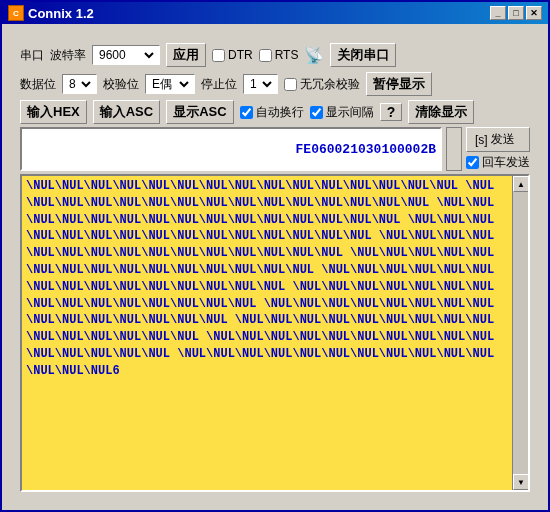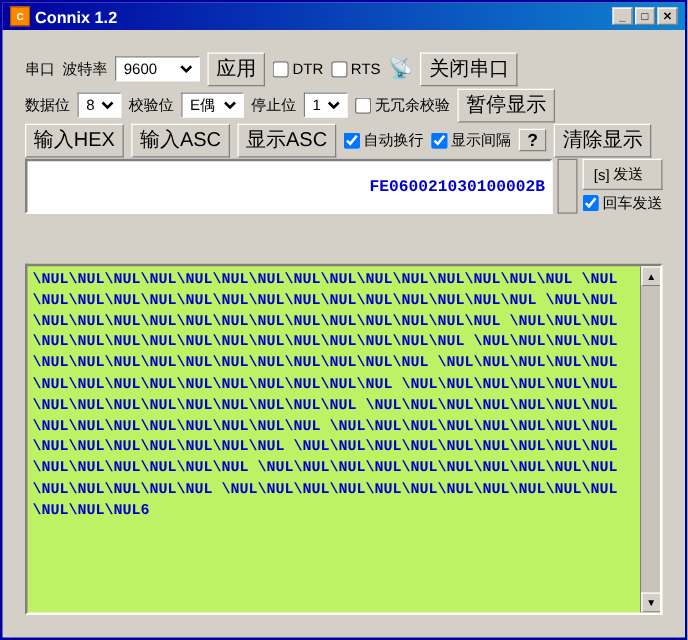--- a/index.html
+++ b/index.html
@@ -98,23 +98,24 @@
       font-size: 12px;
       outline: none;
       cursor: pointer;
       padding-right: 2px;
     }
     .btn {
       background: #d4d0c8;
       border: 1px solid;
       border-color: #ffffff #808080 #808080 #ffffff;
       padding: 2px 6px;
-      font-size: 16px;
+      font-size: 13px;
       cursor: pointer;
       white-space: nowrap;
+      font-weight: bold;
     }
     .checkbox-area {
       display: flex;
       align-items: center;
       gap: 3px;
     }
     input[type="checkbox"] {
       width: 13px;
       height: 13px;
       cursor: pointer;
@@ -148,27 +149,26 @@
       border-color: #ffffff #808080 #808080 #ffffff;
       padding: 3px 8px;
       font-size: 12px;
       cursor: pointer;
       display: flex;
       align-items: center;
       gap: 3px;
     }
     .output-area {
       flex: 1;
-      background: #bef264;
+      background: #fde047;
       border: 2px solid;
       border-color: #808080 #ffffff #ffffff #808080;
       overflow: hidden;
       position: relative;
       display: flex;
-      margin-top: 37px;
     }
     .output-text {
       flex: 1;
       overflow: auto;
       padding: 2px 4px;
       font-family: "Courier New", monospace;
       font-size: 12px;
       font-weight: bold;
       color: #0000cc;
       line-height: 1.4;

